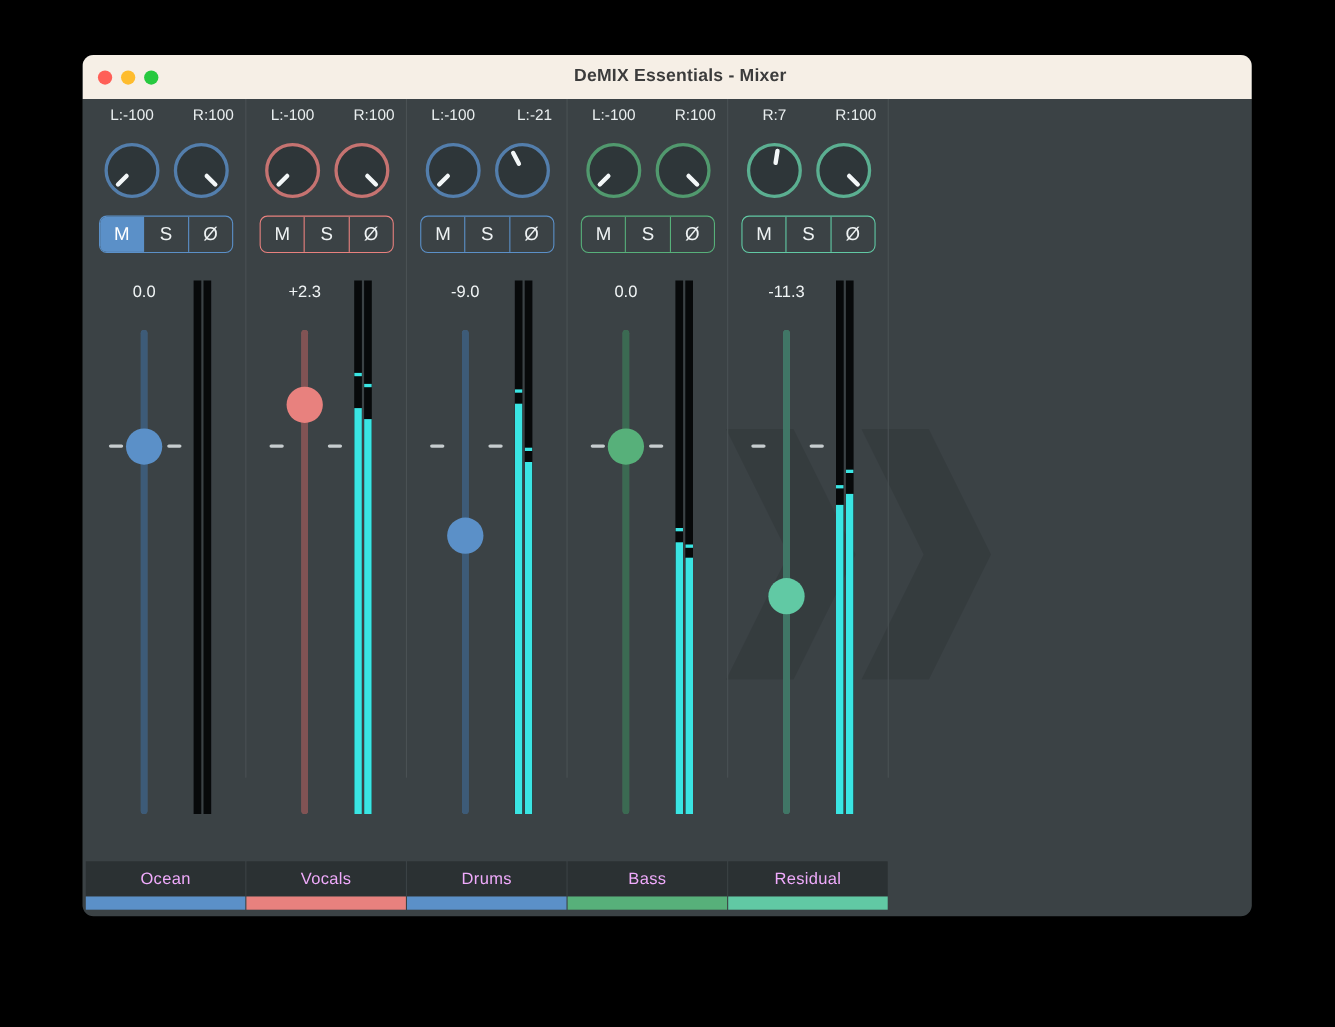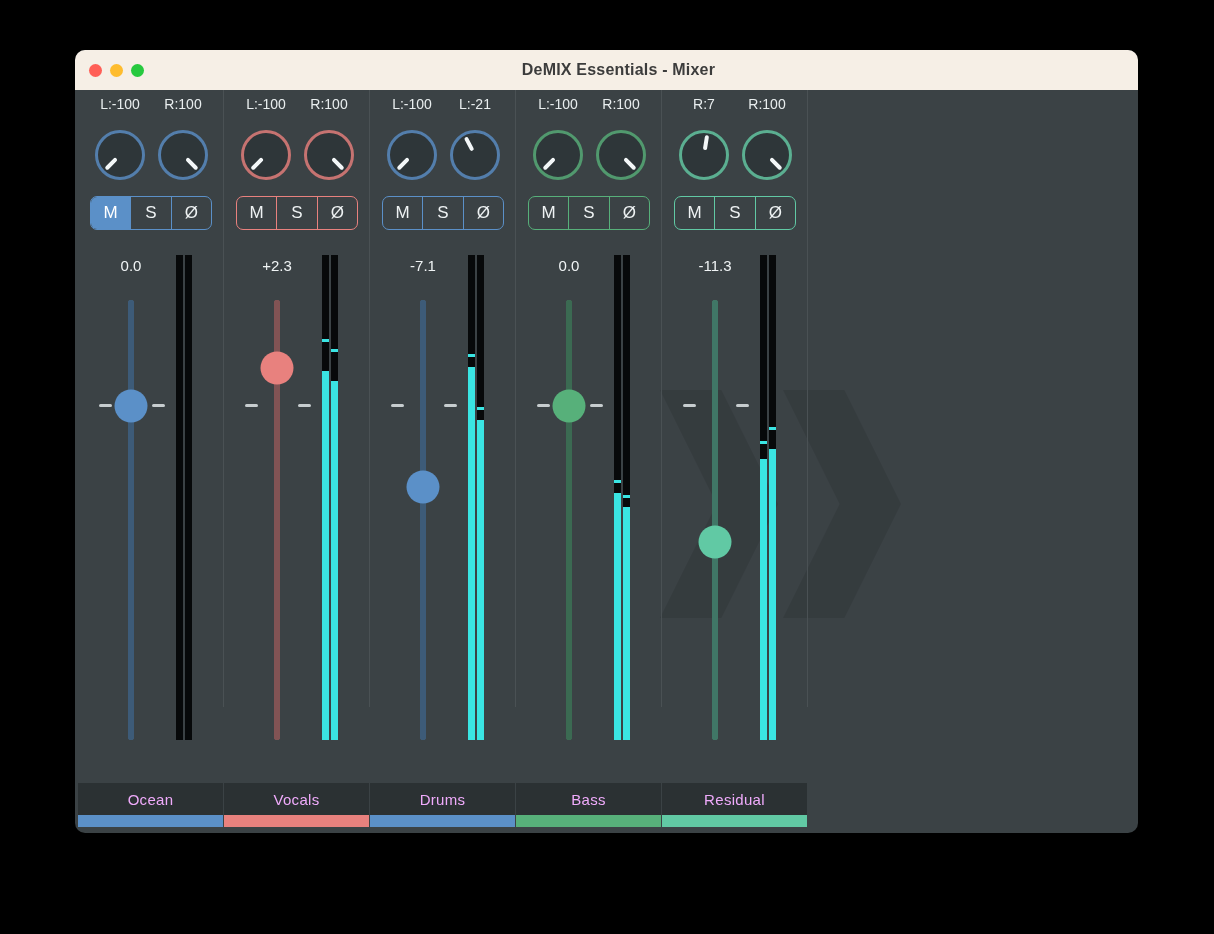--- a/index.html
+++ b/index.html
@@ -44,21 +44,21 @@
     width:146px; height:100%; position:relative;
     border-right:1px solid #4a5154;
     --accent:#5b90c8;
   }
 
   .pan-label {
     position:absolute; top:6px; width:64px; text-align:center;
     color:#e9eeef; font-size:14px;
   }
   .pan-label.left  { left:10px; }
-  .pan-label.right { left:73px; }
+  .pan-label.right { left:84px; }
 
   .knob { position:absolute; top:40px; width:50px; height:50px; cursor:pointer; }
   .knob.left  { left:17px; }
   .knob.right { left:80px; }
   .knob-ring {
     position:absolute; inset:0; border-radius:50%;
     border:3px solid var(--accent);
     background:#343d41;
     filter:brightness(0.88) saturate(0.92);
   }
@@ -245,21 +245,21 @@
       <div class="knob-ring"></div>
       <div class="knob-rot" style="transform: rotate(-28deg);"></div>
     </div>
 
     <div class="ms-group">
       <button class="msbtn">M</button>
       <button class="msbtn">S</button>
       <button class="msbtn">Ø</button>
     </div>
 
-    <div class="gain">-7.1</div>
+    <div class="gain">-9.0</div>
 
     <div class="zero-tick left"></div>
     <div class="zero-tick right"></div>
 
     <div class="fader-track">
       <div class="fader-handle" style="top: 42.5%;"></div>
     </div>
 
     <div class="meters">
       <div class="meter">

